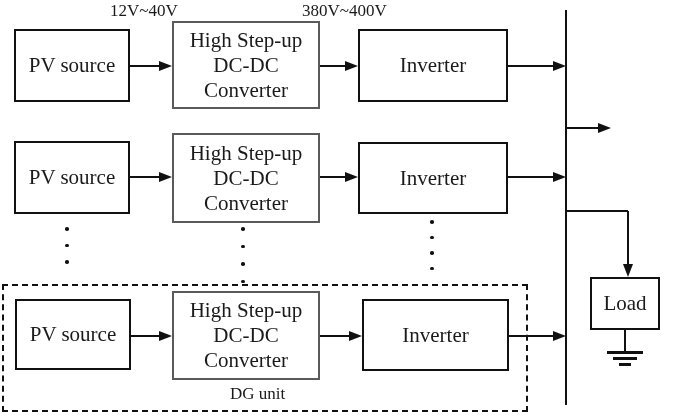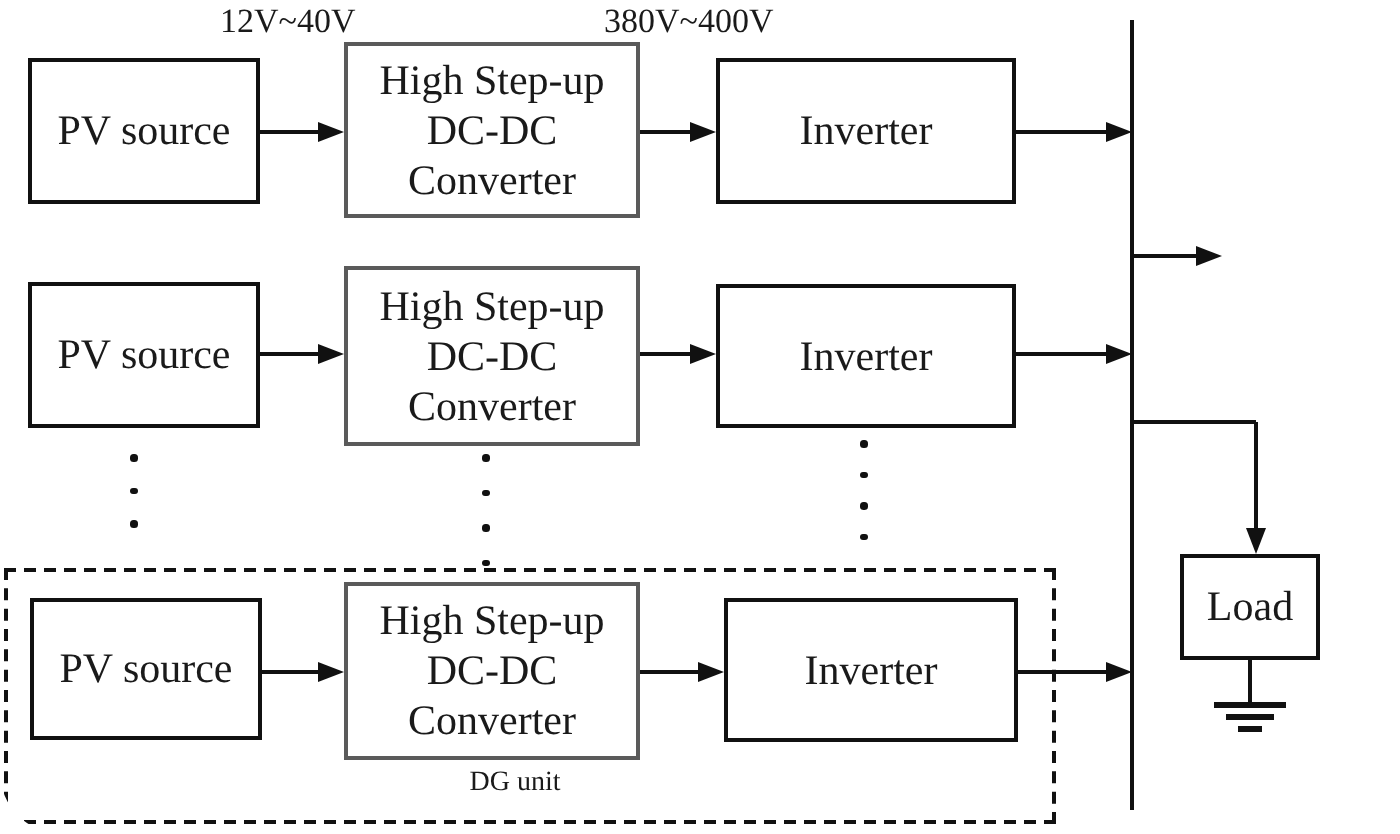--- a/index.html
+++ b/index.html
@@ -12,21 +12,20 @@
     font-family: "Liberation Serif", "DejaVu Serif", serif;
     background: #fff;
   }
   .canvas {
     position: relative;
     width: 700px;
     height: 417px;
     background: var(--bg);
     color: var(--line);
     overflow: hidden;
-    border-radius: 31px;
   }
   .box {
     position: absolute;
     border: 2px solid var(--line);
     background: #fff;
     display: flex;
     align-items: center;
     justify-content: center;
     text-align: center;
     font-size: 21px;
@@ -67,21 +66,21 @@
     display: flex; align-items: center; justify-content: center;
     font-size: 21px; background: #fff;
   }
   .dashed-box {
     position: absolute;
     border: 2px dashed var(--line);
     background: transparent;
   }
   .dg-label {
     position: absolute;
-    font-size: 14px;
+    font-size: 17px;
     text-align: center;
     color: #1a1a1a;
   }
   .dots {
     position: absolute;
     display: flex; flex-direction: column; align-items: center;
   }
   .dots .dot {
     width: 3.5px; height: 3.5px; border-radius: 50%;
     background: var(--line);

